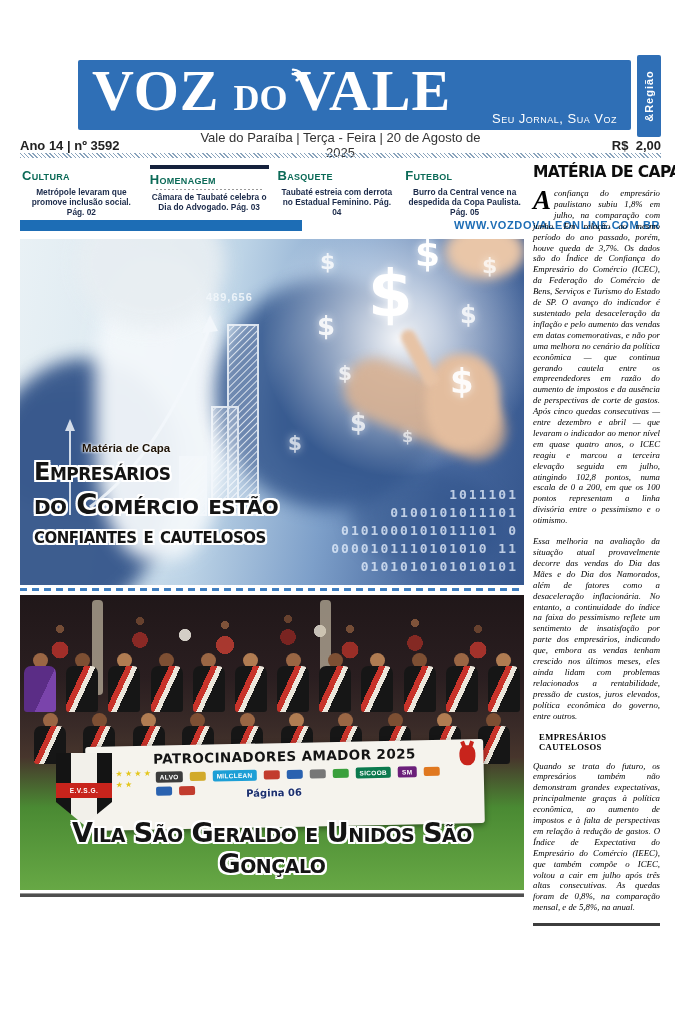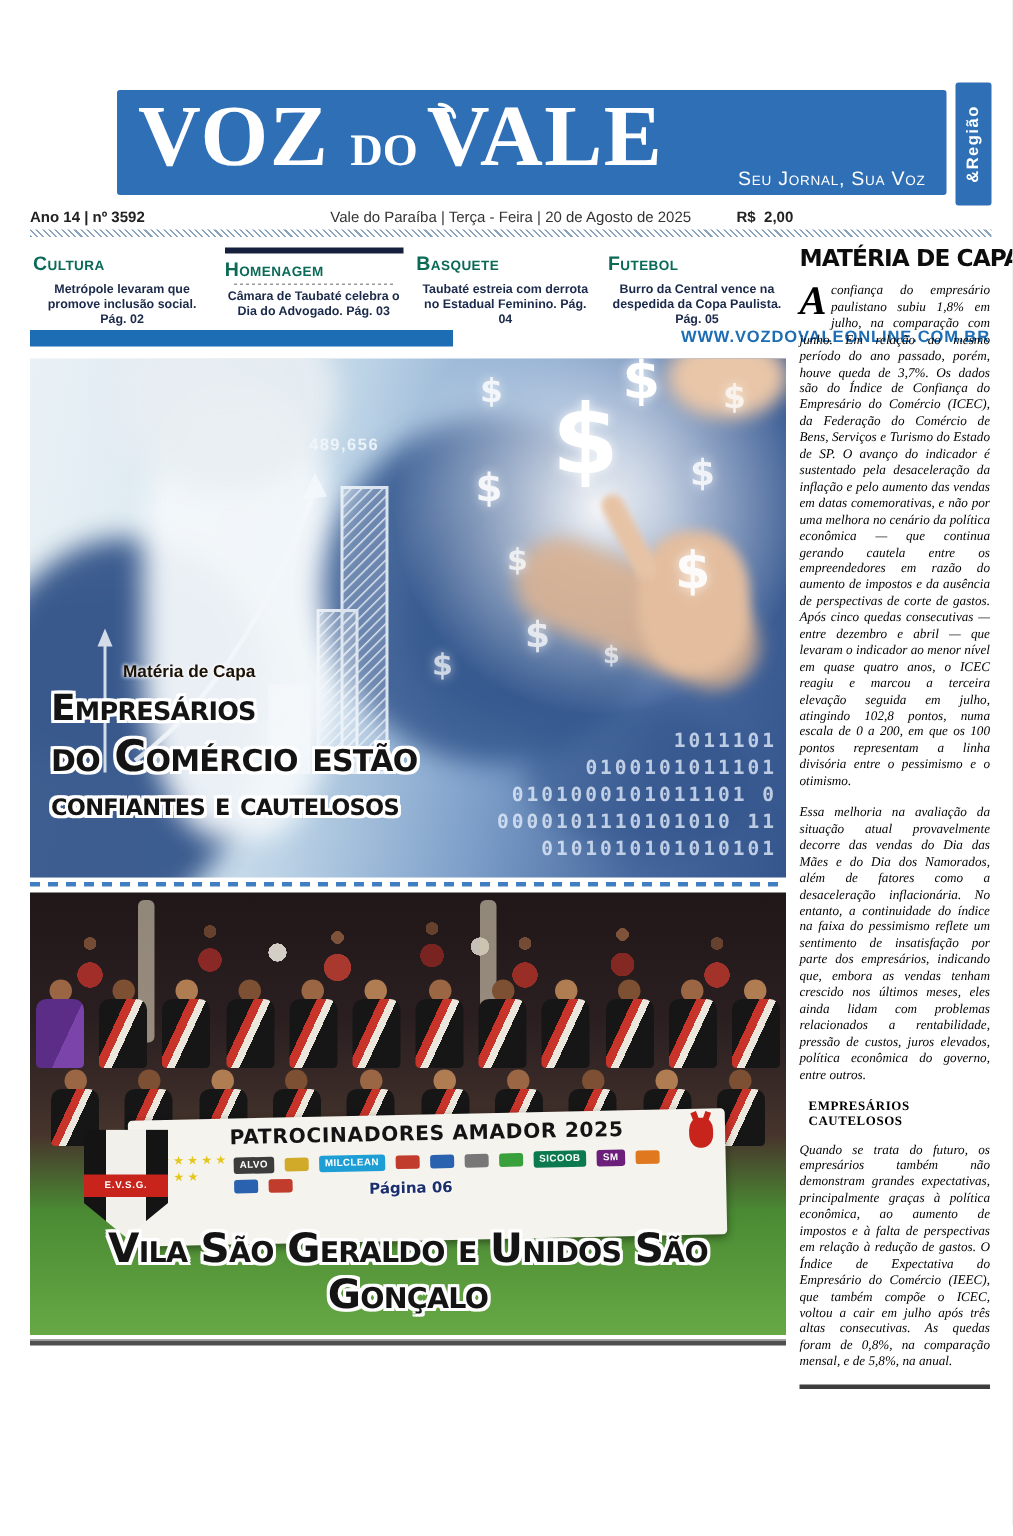--- a/index.html
+++ b/index.html
@@ -10,39 +10,39 @@
     font-family:"Liberation Sans", sans-serif;
   }
   
   .masthead-row { position:absolute; left:20px; right:14px; top:57px; height:80px; }
   .masthead {
     position:absolute; left:58px; right:30px; top:3px; height:70px;
     background:#2f6fb6; border-radius:2px; color:#fff;
   }
   .logo-line { position:absolute; left:14px; top:-2px; display:flex; align-items:baseline;justify-content:space-between; }
   .voz, .vale { font-family:"Liberation Serif", serif; font-weight:bold; font-size:58px; letter-spacing:1px; line-height:66px; }
-  .do { font-family:"Liberation Serif", serif; font-weight:bold; font-size:30px; margin:0 6px 0 14px; }
+  .do { font-family:"Liberation Serif", serif; font-weight:bold; font-size:36px; margin:0 6px 0 14px; }
   .wifi { position:absolute; left:208px; top:4px; }
   .tagline { position:absolute; right:14px; bottom:4px; font-weight:normal; font-size:13px; font-variant:small-caps; letter-spacing:.5px; }
   .region-tab {
     position:absolute; right:0; top:-2px; width:24px; height:82px; background:#2f6fb6; border-radius:2px;
   }
   .region-tab span {
     position:absolute; left:50%; top:50%;
     transform:translate(-50%,-50%) rotate(-90deg);
     color:#fff; font-weight:bold; font-size:11px; letter-spacing:1px; white-space:nowrap;
   }
   
   .info-bar {
     position:absolute; left:20px; right:14px; top:138px; height:14px;
-    display:flex; align-items:center; font-size:10px; color:#222; font-weight:bold;
+    display:flex; align-items:center; font-size:13px; color:#222; font-weight:bold;
   }
   .info-bar .edition { width:170px; }
   .info-bar .dateline { flex:1; text-align:center; font-weight:normal; color:#333; }
-  .info-bar .price { width:170px; text-align:left; }
+  .info-bar .price { width:170px; text-align:right; }
   .hatch { background:repeating-linear-gradient(45deg,#8aa4bd 0 1px,transparent 1px 3px); }
   .hatch-divider { position:absolute; left:20px; right:14px; top:153px; height:5px; }
   
   .teasers {
     position:absolute; left:22px; top:165px; width:502px; height:50px;
     display:flex; gap:9px;
   }
   .teaser { flex:1; display:flex; flex-direction:column; }
   .teaser .topbar { height:4px; background:#15213c; margin-bottom:3px; }
   .teaser .title {

